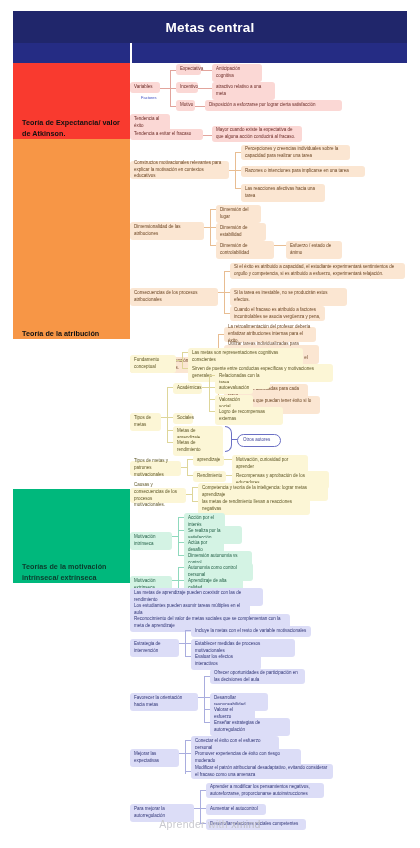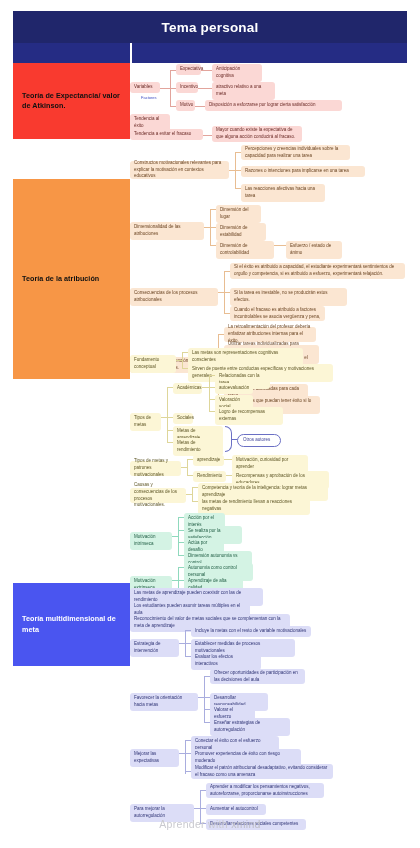--- a/index.html
+++ b/index.html
@@ -14,21 +14,21 @@
   .title-bar{
     position:absolute; left:13px; top:11px; width:394px; height:32px;
     background:#20266b; display:flex; align-items:center; justify-content:center;
   }
   .title-bar .t{ color:#fff; font-size:13.5px; font-weight:bold; letter-spacing:.2px; }
   .subbar{ position:absolute; left:13px; top:43px; width:394px; height:20px; display:flex; }
   .subbar .c1{ width:117px; height:20px; background:#252c84; }
   .subbar .c2{ flex:1; height:20px; background:#252c84; border-left:2px solid #ffffff; }
 
   
-  .band{ position:absolute; left:13px; width:117px; display:flex; align-items:center; }
+  .band{ position:absolute; left:13px; width:117px; display:flex; align-items:flex-end; }
   .band .lbl{
     color:#111; font-size:7.2px; font-weight:bold; line-height:1.45;
     padding:0 9px; letter-spacing:.05px;
   }
   .band.light .lbl{ color:#ffffff; }
 
   .canvas{ position:absolute; left:130px; top:63px; width:290px; height:745px; }
 
   
   .node{
@@ -74,35 +74,35 @@
     color:#c9c9cf; font-size:10.5px; letter-spacing:.3px;
   }
   .footer b{ color:#bdbdc4; font-weight:normal; }
 </style>
 </head>
 <body>
 
 <div id="page">
 
   <div class="title-bar">
-    <div class="t">Tema personal</div>
+    <div class="t">Metas central</div>
   </div>
   <div class="subbar">
     <div class="c1"></div>
     <div class="c2"></div>
   </div>
 
   <div class="band" style="top:63px;height:76px;background:#f93a2f;">
     <div class="lbl">Teoría de Expectancia/ valor de Atkinson.</div>
   </div>
-  <div class="band" style="top:139px;height:200px;background:#f79646;margin-top:40px;">
+  <div class="band" style="top:139px;height:200px;background:#f79646;">
     <div class="lbl">Teoría de la atribución</div>
   </div>
-  <div class="band light" style="top:583px;height:83px;background:#4a55f0;">
-    <div class="lbl">Teoría multidimensional de meta</div>
+  <div class="band light" style="top:489px;height:94px;background:#00b87c;">
+    <div class="lbl" style="color:#0c3a2c;">Teorías de la motivación intrínseca/ extrínseca</div>
   </div>
 
   <div class="canvas">
 
     <div class="p1">
       <div class="ln v" style="left:40px; top:7px; height:36px;"></div>
       <div class="ln h" style="left:40px; top:7px;  width:6px;"></div>
       <div class="ln h" style="left:40px; top:25px; width:6px;"></div>
       <div class="ln h" style="left:40px; top:43px; width:6px;"></div>
       <div class="ln h" style="left:30px; top:25px; width:10px;"></div>

